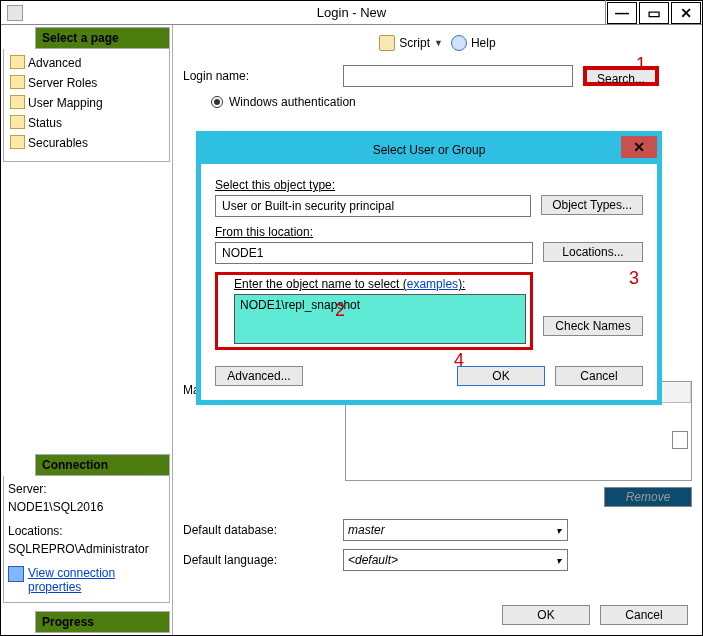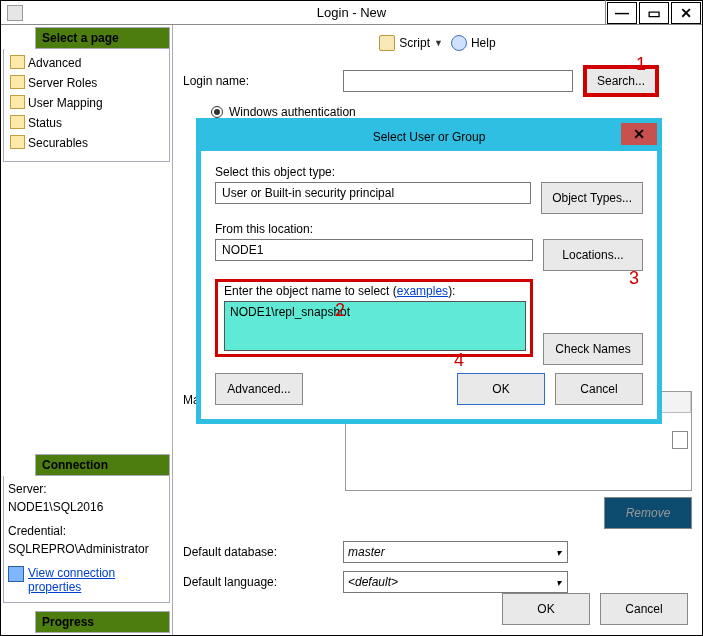--- a/index.html
+++ b/index.html
@@ -23,40 +23,40 @@
 .spinner { width: 22px; height: 22px; border: 3px dotted #bbb; border-radius: 50%; margin-right: 10px; }
 .main { flex: 1; padding: 8px 10px; position: relative; background: #fff; }
 .toolbar { display: flex; align-items: center; gap: 8px; margin: 2px 0 14px 0; justify-content: center; }
 .tool-item { display: inline-flex; align-items: center; gap: 4px; cursor: default; }
 .tool-icon { width: 16px; height: 16px; background: #f7e8b5; border: 1px solid #b79b3a; border-radius: 2px; }
 .tool-icon.help { background: #cfe1ff; border-color: #4070c0; border-radius: 50%; }
 .dd-arrow { font-size: 9px; color: #333; }
 .row { display: flex; align-items: center; margin-bottom: 8px; }
 .lbl { width: 160px; }
 .txt { flex: 1; height: 22px; border: 1px solid #777; background: #fff; padding: 2px 4px; }
-.btn { height: 32px; min-width: 88px; padding: 2px 10px; background: #e9e9e9; border: 1px solid #888; cursor: default; text-align: center; }
+.btn { height: 20px; min-width: 88px; padding: 2px 10px; background: #e9e9e9; border: 1px solid #888; cursor: default; text-align: center; }
 .radio { display: inline-flex; align-items: center; gap: 6px; margin-left: 14px; }
 .radio-dot { width: 12px; height: 12px; border: 1px solid #333; border-radius: 50%; display: inline-flex; align-items: center; justify-content: center; }
 .radio-dot .fill { width: 6px; height: 6px; background: #333; border-radius: 50%; }
 .sel { height: 22px; border: 1px solid #777; background: #fff; padding: 0 20px 0 4px; position: relative; display: flex; align-items: center; flex: 1; max-width: 225px; font-style: italic; }
 .sel::after { content: "▾"; position: absolute; right: 6px; font-size: 10px; }
 .bottom-btns { position: absolute; right: 14px; bottom: 10px; display: flex; gap: 10px; }
 .annotation { position: absolute; color: #d00000; font-size: 18px; font-family: Arial; font-weight: normal; z-index: 30; pointer-events: none; }
 .search-hl { border: 4px solid #d00000 !important; }
 
 
-.modal { position: absolute; left: 196px; top: 118px; width: 466px; background: #fff; border: 5px solid #2fbfe3; z-index: 20; }
+.modal { position: absolute; left: 196px; top: 131px; width: 466px; background: #fff; border: 5px solid #2fbfe3; z-index: 20; }
 .modal-title { height: 28px; background: #2fbfe3; display: flex; align-items: center; justify-content: center; position: relative; font-size: 13px; }
 .modal-close { position: absolute; right: 0; top: 0; width: 36px; height: 22px; background: #c8504f; color: #000; display: flex; align-items: center; justify-content: center; font-size: 14px; font-weight: bold; }
 .modal-body { padding: 10px 14px 14px 14px; background: #fff; }
-.field-lbl { margin: 4px 0 3px 0; }
+.field-lbl { margin: 4px 0 3px 0; text-decoration: underline; }
 .field-row { display: flex; gap: 10px; margin-bottom: 8px; align-items: flex-start; }
 .field-input { flex: 1; height: 22px; border: 1px solid #777; padding: 2px 6px; background: #fff; }
 .obj-textarea { flex: 1; height: 50px; border: 1px solid #555; padding: 3px 5px; background: #5eead4; font-family: inherit; font-size: 12px; resize: none; }
-.hl-box { border: 3px solid #d00000; padding: 2px 4px 0 6px; margin-bottom: 8px; }
+.hl-box { border: 3px solid #d00000; padding: 2px 4px 0 16px; margin-bottom: 8px; }
 .modal-btns { display: flex; margin-top: 6px; }
 .modal-btns .spacer { flex: 1; }
 
 
 .mc-row { display: flex; gap: 12px; }
 .mc-lbl { width: 150px; padding-top: 2px; }
 .mc-grid { flex: 1; height: 100px; border: 1px solid #999; }
 .mc-head { display: flex; background: #f3f3f3; border-bottom: 1px solid #bbb; }
 .mc-col { flex: 1; padding: 3px 6px; border-right: 1px solid #ccc; color: #333; }
 .remove-wrap { display: flex; justify-content: flex-end; margin: 6px 0 12px 0; }
@@ -89,21 +89,21 @@
         <div class="nav-item">Status</div>
         <div class="nav-item">Securables</div>
       </div>
 
       <div style="flex:1"></div>
 
       <div class="panel-head">Connection</div>
       <div class="panel-body">
         <div class="conn-label">Server:</div>
         <div class="conn-label">NODE1\SQL2016</div>
-        <div class="conn-label" style="margin-top:6px">Credential:</div>
+        <div class="conn-label" style="margin-top:6px">Locations:</div>
         <div class="conn-label">SQLREPRO\Administrator</div>
         <div style="margin-top:8px">
           <a class="link">View connection properties</a>
         </div>
       </div>
 
       <div class="panel-head">Progress</div>
     </div>
 
     <div class="main">
@@ -191,21 +191,21 @@
       <button class="btn" style="min-width:100px">Locations...</button>
     </div>
 
     <div class="field-row" style="align-items:stretch;">
       <div class="hl-box" style="flex:1;">
         <div class="field-lbl" style="margin-top:0">
           <span>Enter the object name to select (</span><a style="color:#0040d0;text-decoration:underline">examples</a><span>):</span>
         </div>
         <textarea class="obj-textarea" style="width: 100%;">NODE1\repl_snapshot</textarea>
       </div>
-      <div style="width:100px;display:flex;align-items:flex-end;padding-top:22px">
+      <div style="width:100px;display:flex;align-items:center;padding-top:22px">
         <button class="btn" style="min-width:100px">Check Names</button>
       </div>
     </div>
 
     <div class="modal-btns">
       <button class="btn">Advanced...</button>
       <div class="spacer"></div>
       <button class="btn" style="border:1px solid #2a6fcf">OK</button>
       <div style="width:10px"></div>
       <button class="btn">Cancel</button>

